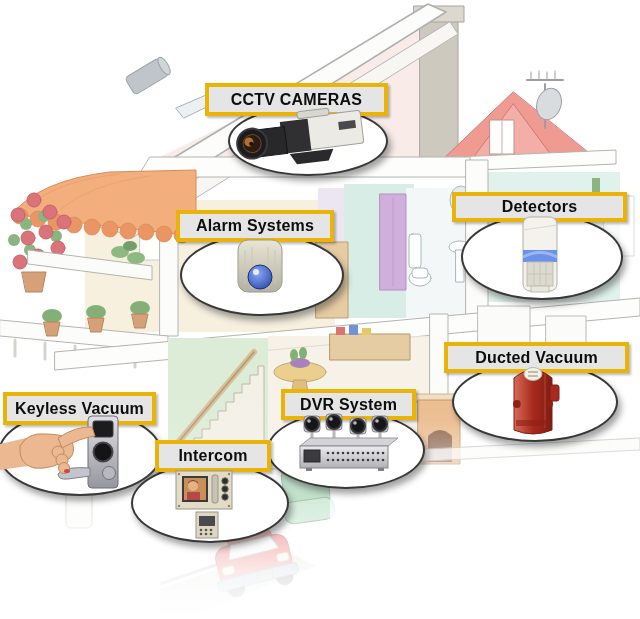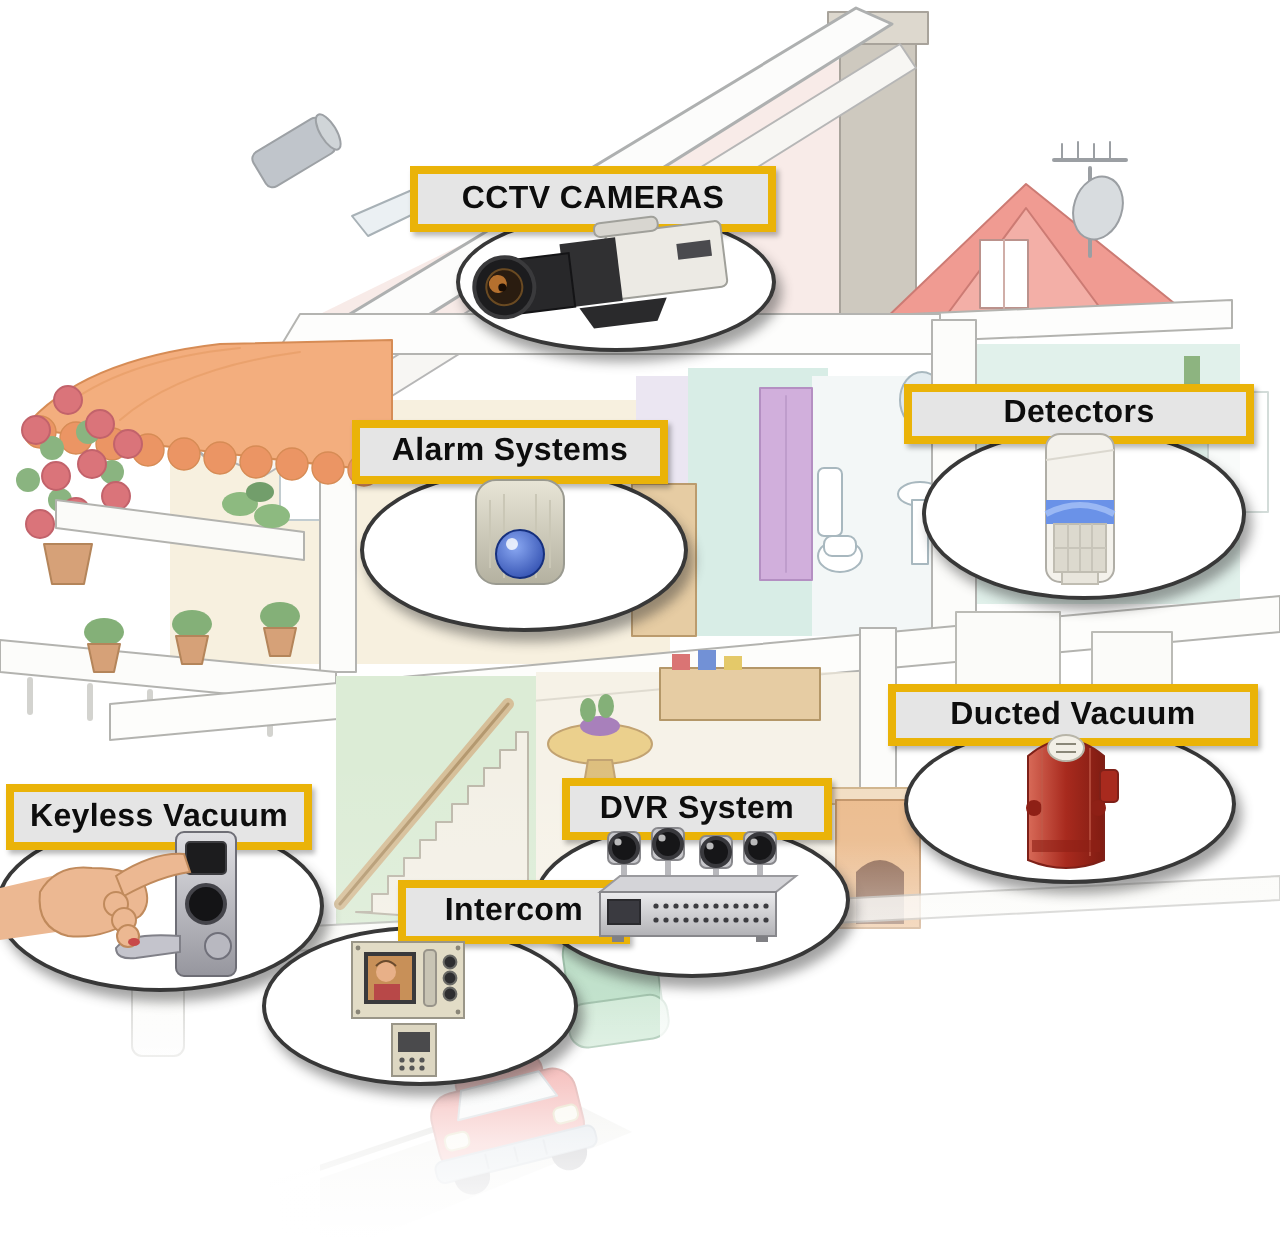--- a/index.html
+++ b/index.html
@@ -32,21 +32,21 @@
   .c1l{left:205px;top:83px;width:175px;height:25px;}
   .c1e{left:228px;top:106px;width:156px;height:66px;}
   .c2l{left:176px;top:210px;width:150px;height:24px;text-align:center;}
   .c2e{left:180px;top:234px;width:160px;height:78px;}
   .c3l{left:452px;top:192px;width:167px;height:22px;}
   .c3e{left:461px;top:214px;width:158px;height:82px;}
   .c4l{left:444px;top:342px;width:177px;height:23px;}
   .c4e{left:452px;top:362px;width:162px;height:76px;}
   .c5l{left:3px;top:392px;width:145px;height:25px;}
   .c5e{left:-2px;top:410px;width:160px;height:82px;}
-  .c6l{left:155px;top:440px;width:108px;height:24px;margin-left:44px;}
+  .c6l{left:155px;top:440px;width:108px;height:24px;}
   .c6e{left:131px;top:463px;width:154px;height:76px;}
   .c7l{left:281px;top:389px;width:127px;height:23px;text-align:center;}
   .c7e{left:267px;top:411px;width:154px;height:74px;}
   svg.products{z-index:4;pointer-events:none;}
 </style>
 </head>
 <body>
 
 <svg class="layer house" viewBox="0 0 640 619">
   <g stroke-linejoin="round" stroke-linecap="round">

